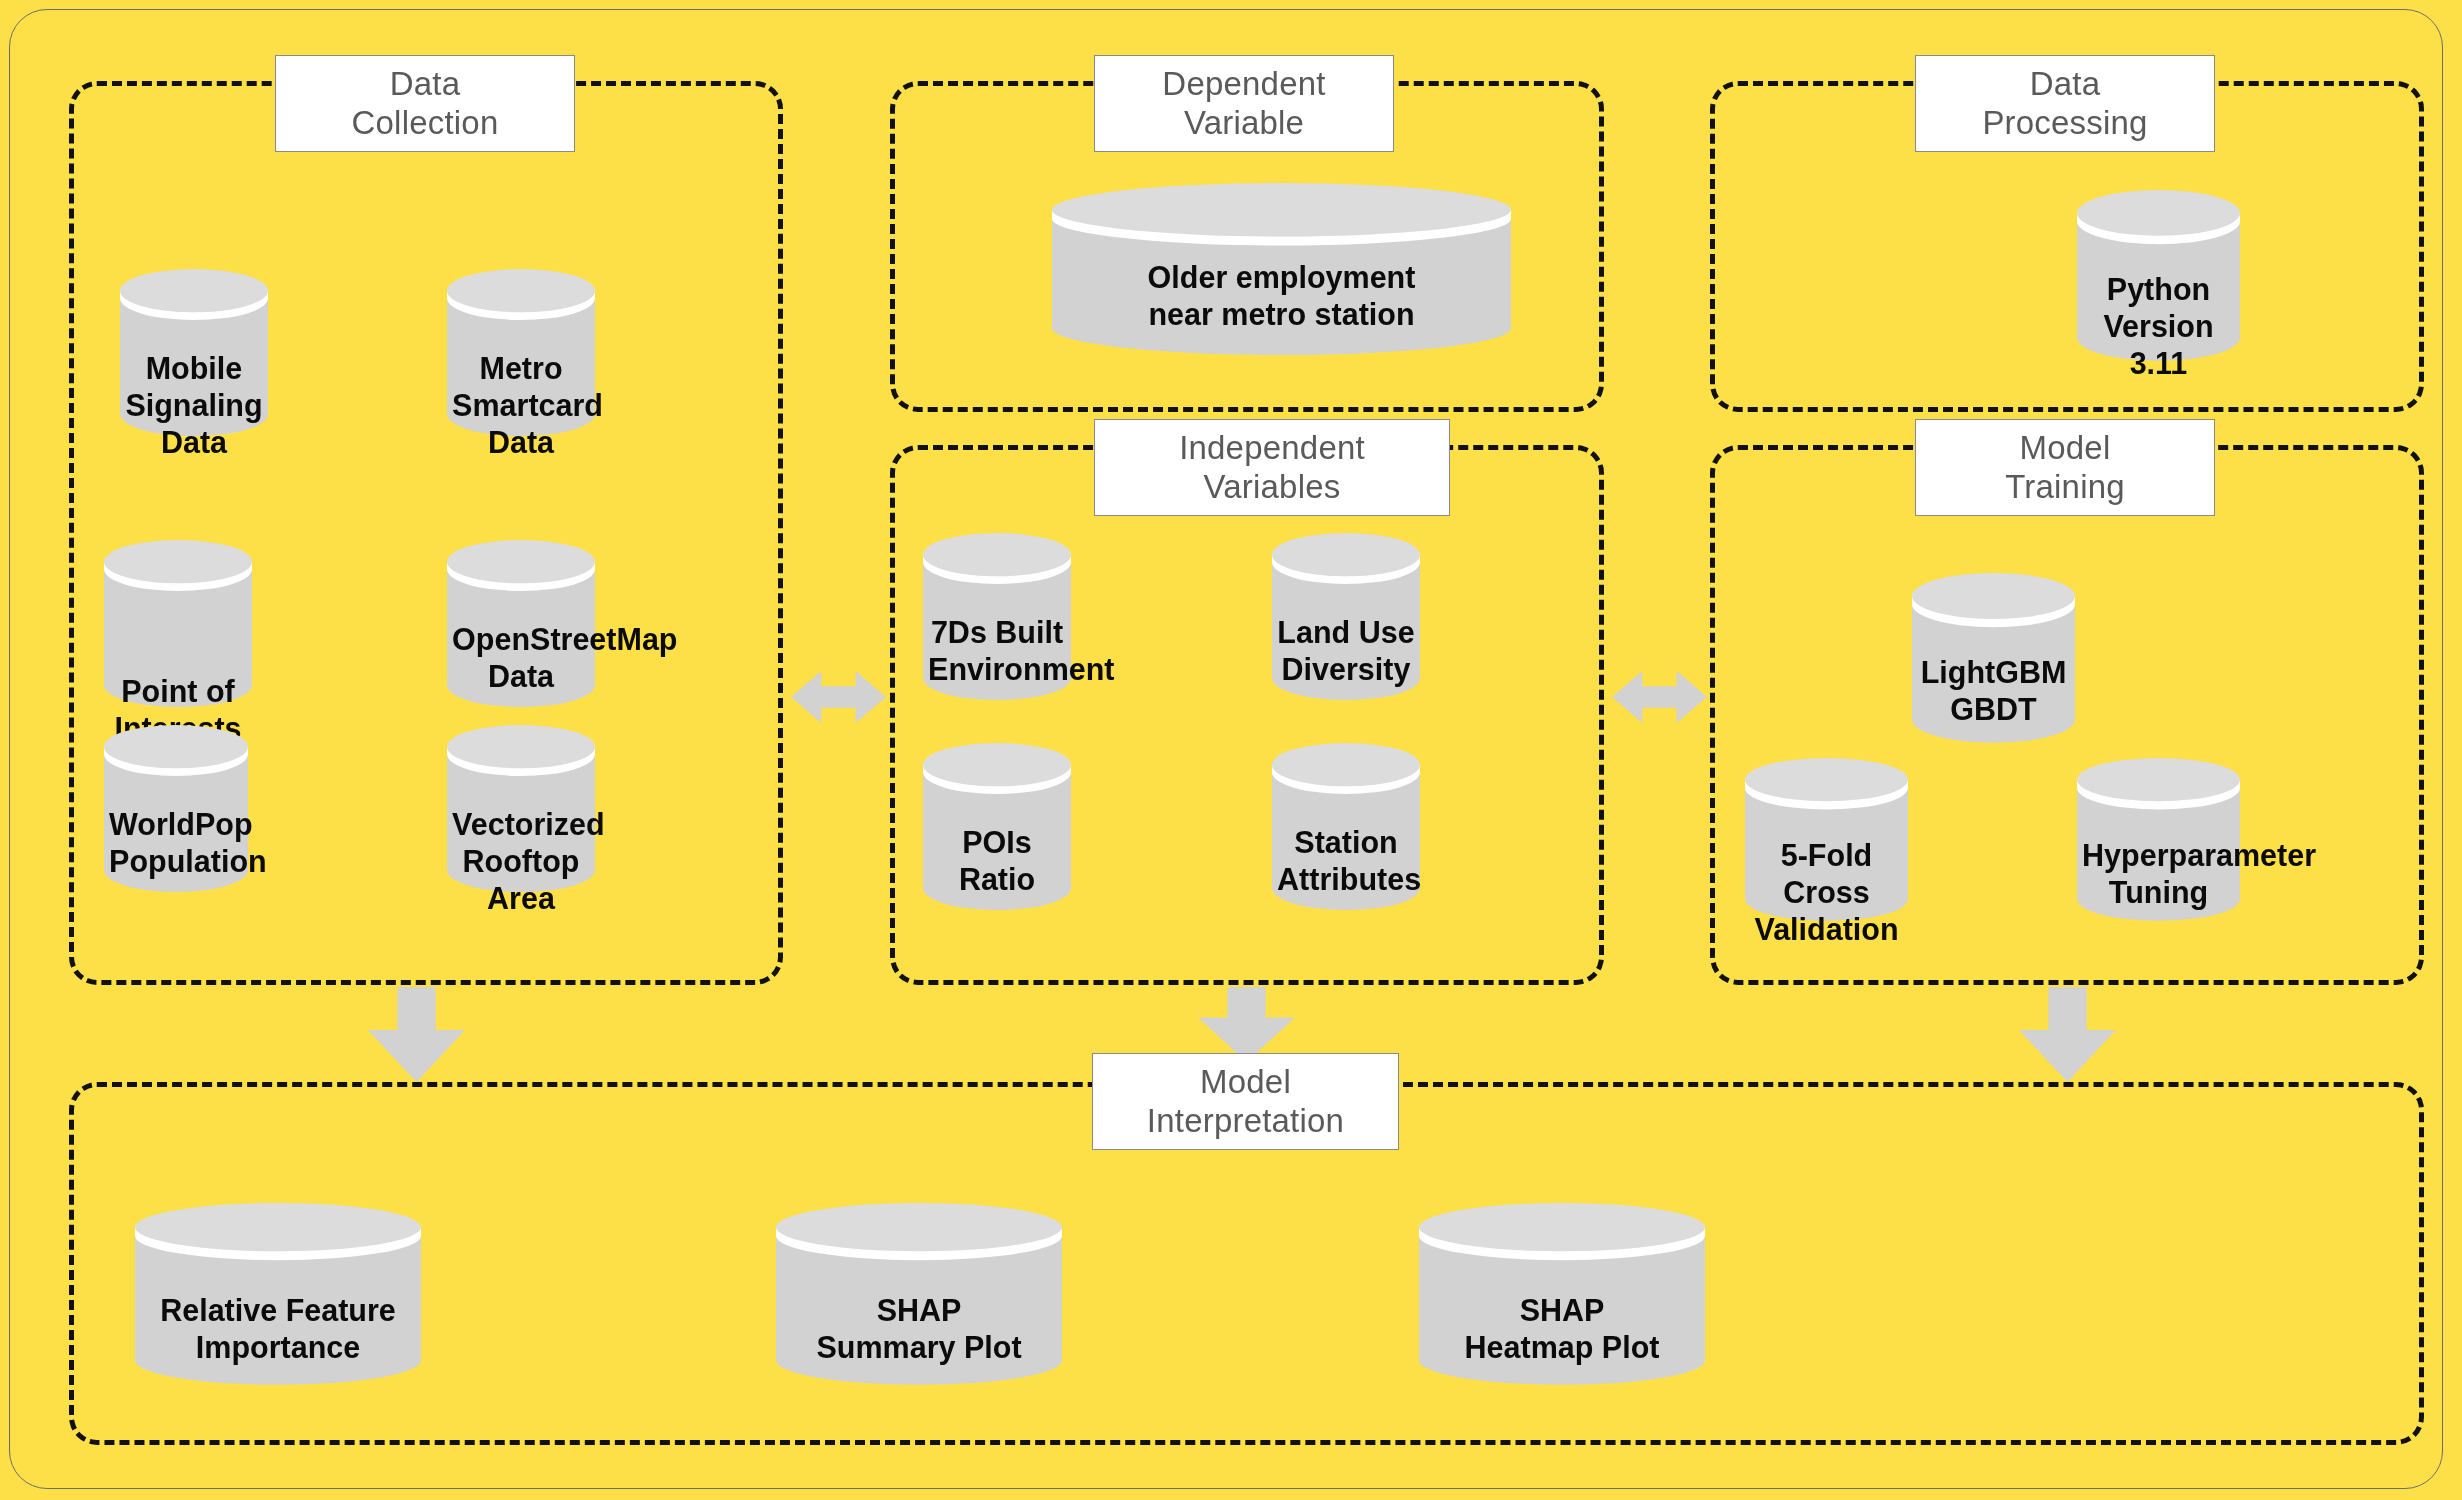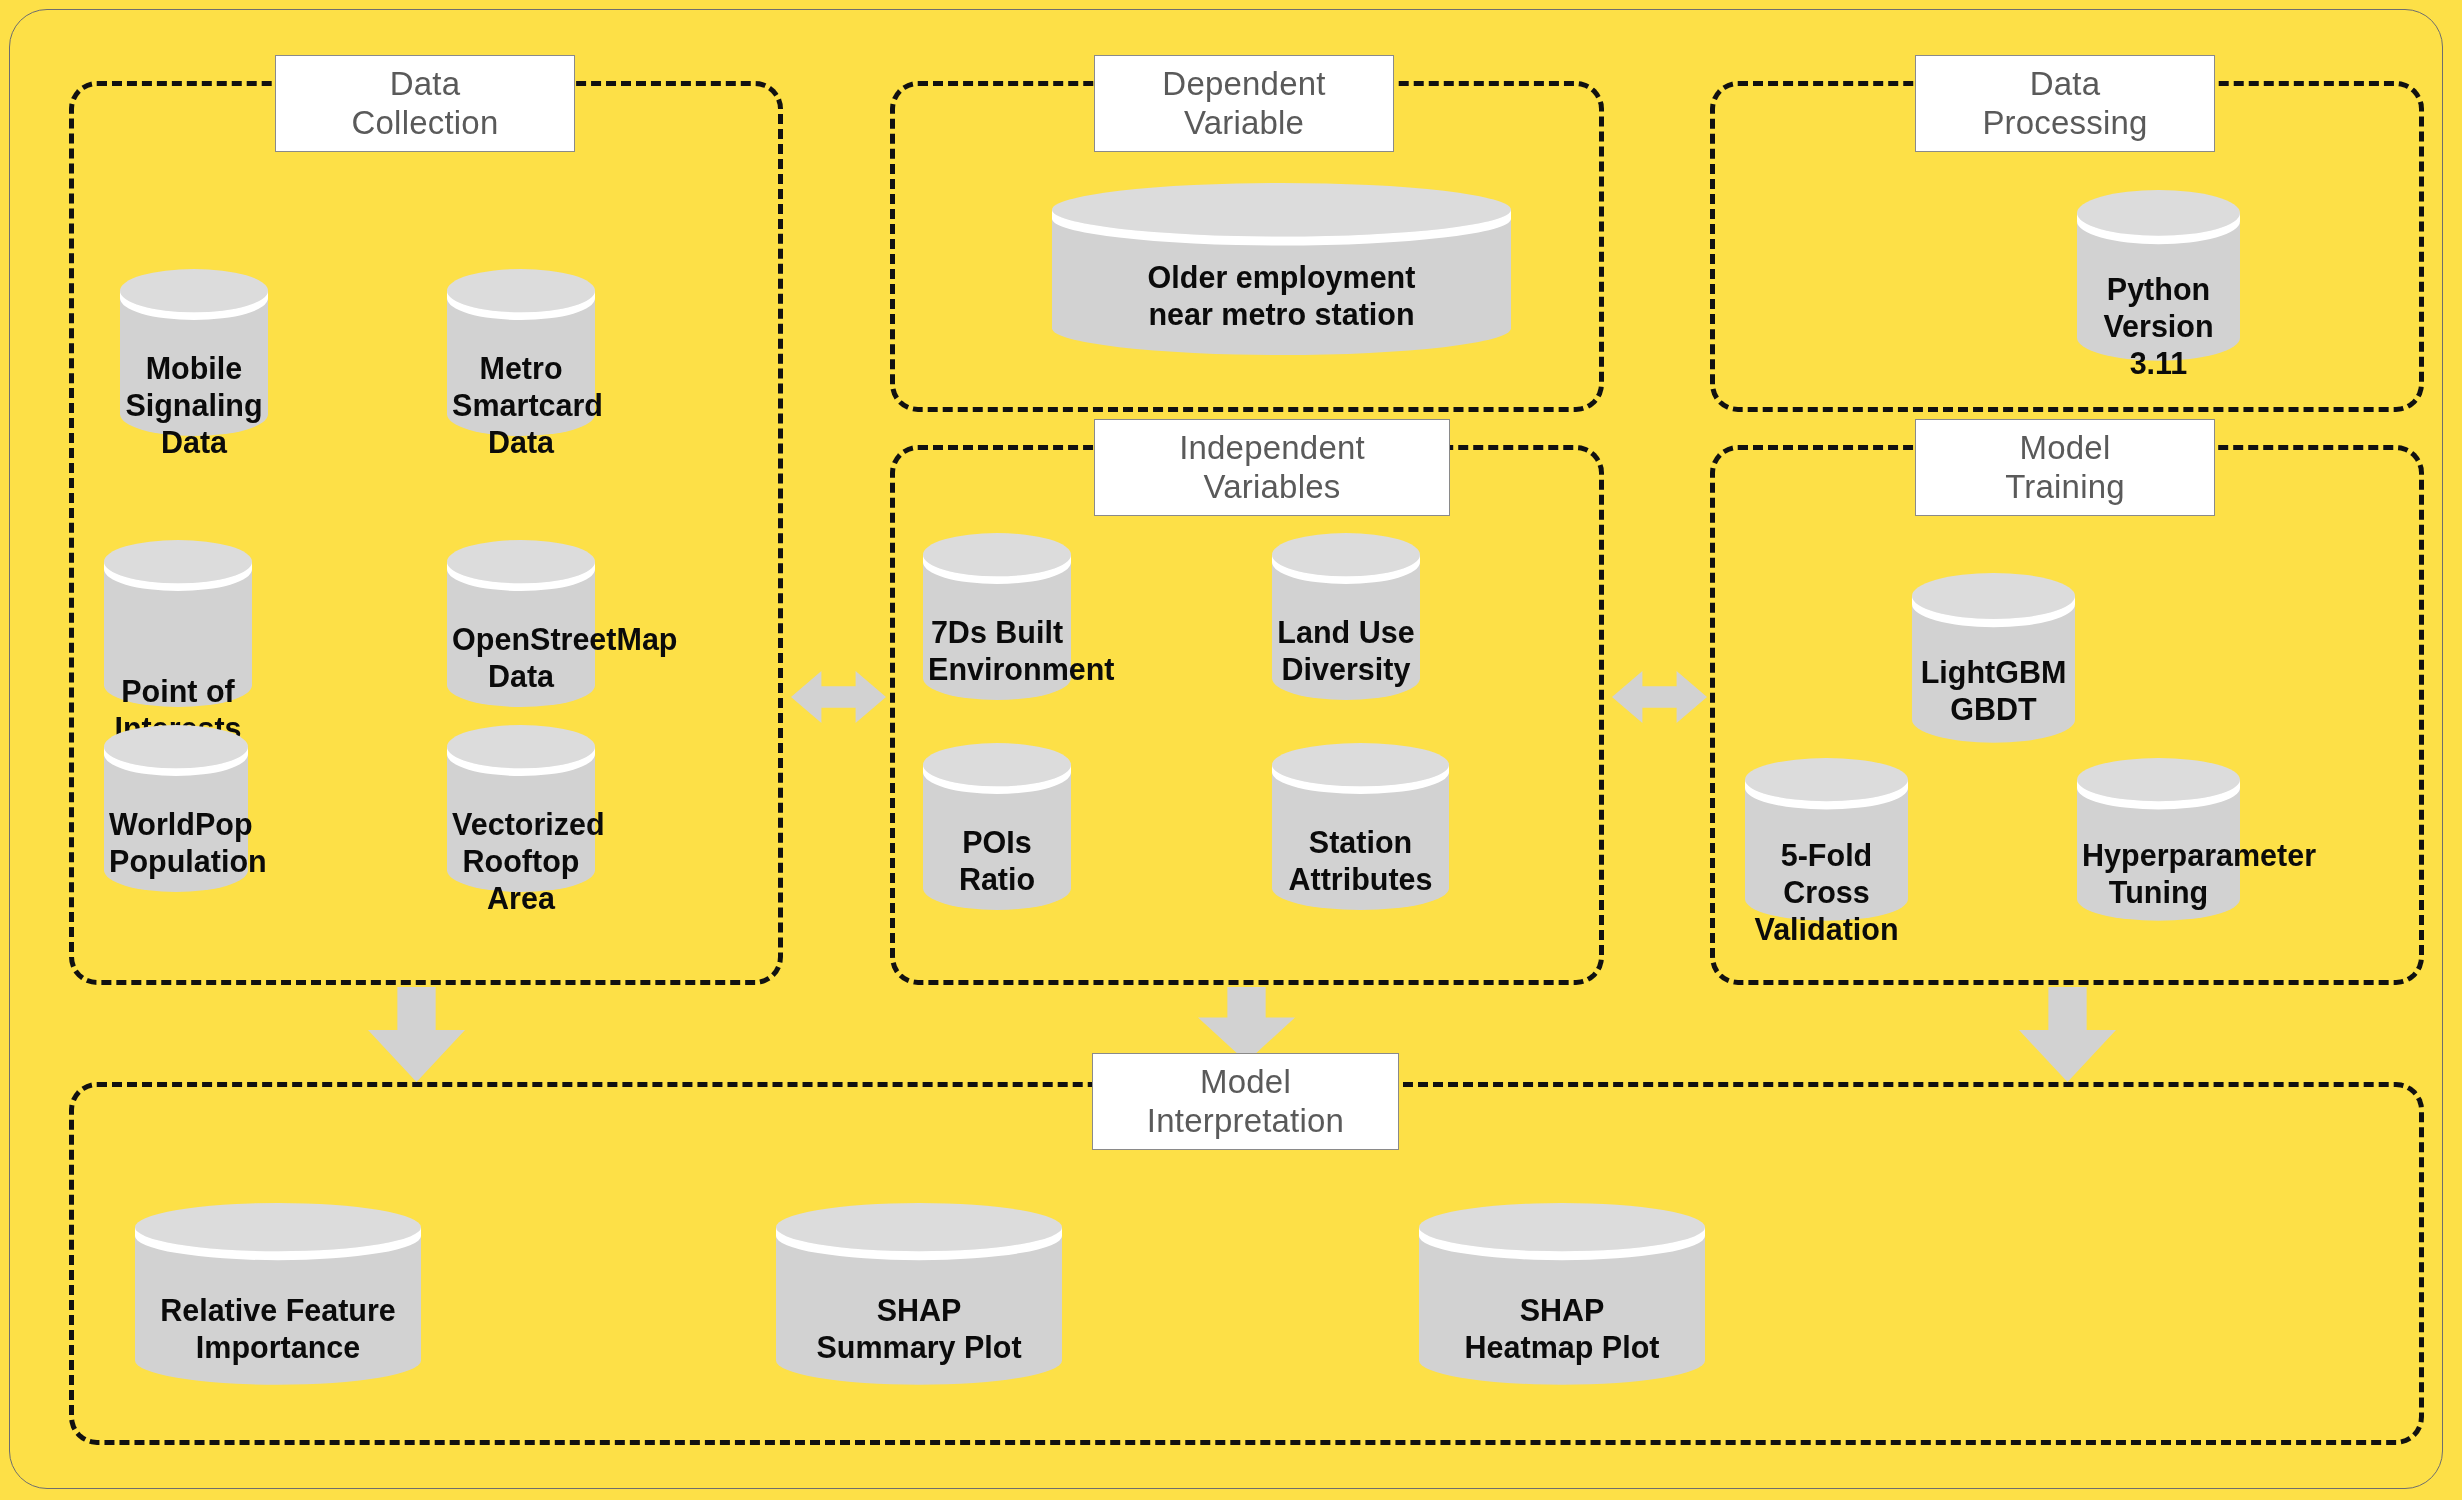--- a/index.html
+++ b/index.html
@@ -206,21 +206,21 @@
   <div class="cyl" style="left:923px; top:743px; width:148px; height:167px;">
     <svg class="cyl-svg" viewBox="0 0 232 262" preserveAspectRatio="none">
       <path d="M0,34 L0,228 A116,34 0 0 0 232,228 L232,34 Z" fill="#d2d2d2"></path>
       <ellipse cx="116" cy="34" rx="116" ry="34" fill="#dcdcdc"></ellipse>
       <path d="M0,34 A116,34 0 0 0 232,34 L232,46 A116,34 0 0 1 0,46 Z" fill="#ffffff"></path>
     </svg>
     <div class="cyl-label" style="top:81px;">POIs
 Ratio</div>
   </div>
 
-  <div class="cyl" style="left:1272px; top:743px; width:177px; height:167px;">
+  <div class="cyl" style="left:1272px; top:743px; width:148px; height:167px;">
     <svg class="cyl-svg" viewBox="0 0 232 262" preserveAspectRatio="none">
       <path d="M0,34 L0,228 A116,34 0 0 0 232,228 L232,34 Z" fill="#d2d2d2"></path>
       <ellipse cx="116" cy="34" rx="116" ry="34" fill="#dcdcdc"></ellipse>
       <path d="M0,34 A116,34 0 0 0 232,34 L232,46 A116,34 0 0 1 0,46 Z" fill="#ffffff"></path>
     </svg>
     <div class="cyl-label" style="top:81px;">Station
 Attributes</div>
   </div>
 
   <div class="group-box" style="left:1710px; top:81px; width:714px; height:331px;"></div>

